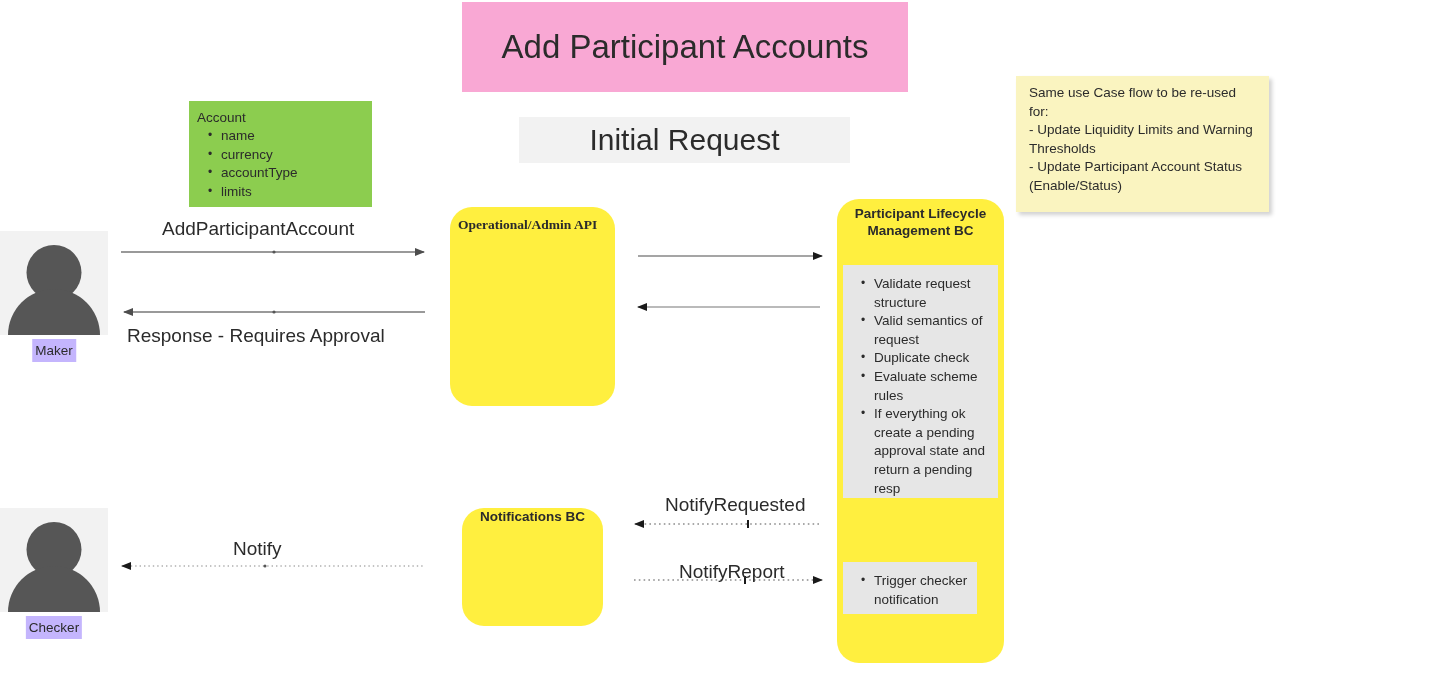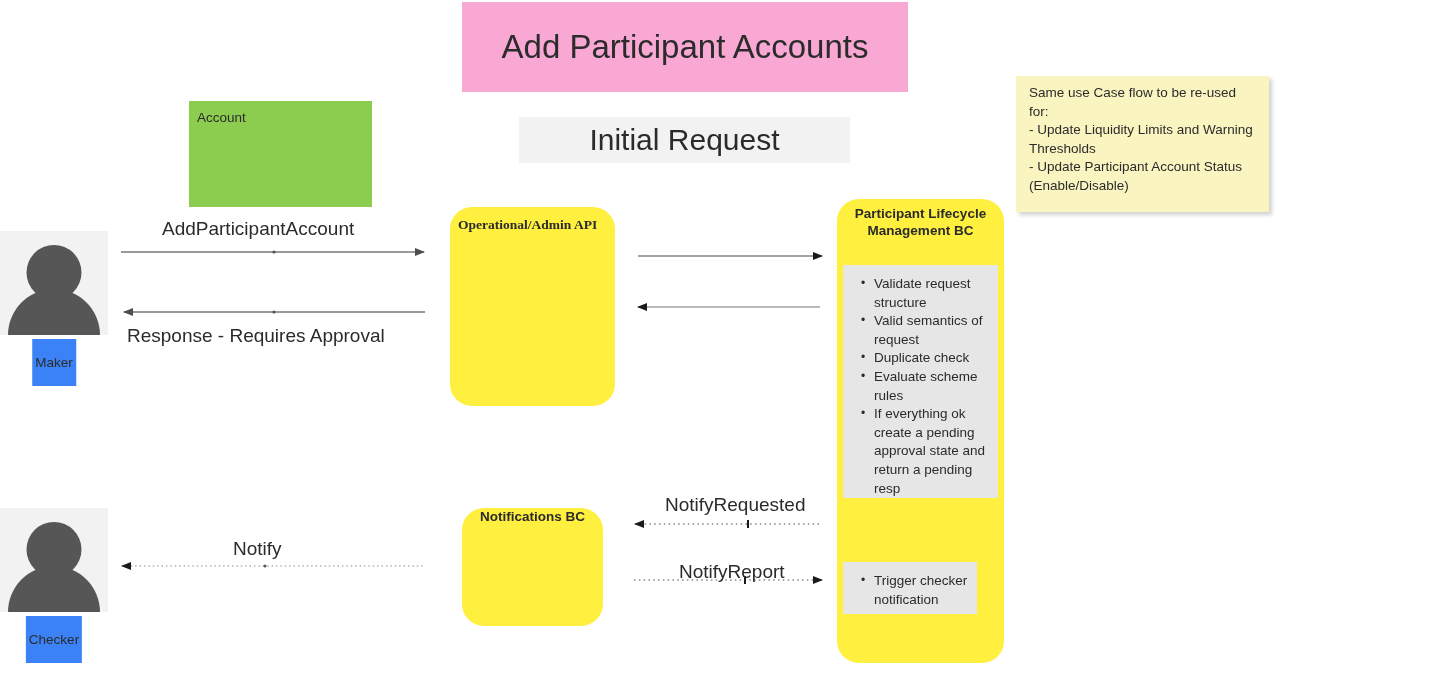--- a/index.html
+++ b/index.html
@@ -166,23 +166,23 @@
     width: 92px; height: 46px;
     background: #565656;
     border-top-left-radius: 46px 46px;
     border-top-right-radius: 46px 46px;
   }
   .actor-name {
     margin-top: 4px;
     text-align: center;
     font-size: 13.5px;
     color: #2b2b2b;
-    background: #3b82f6;
+    background: #c4b5fd;
     display: inline-block;
-    padding: 16px 3px;
+    padding: 4px 3px;
     position: relative;
     left: 50%;
     transform: translateX(-50%);
   }
 
   
   .arrow-svg { position: absolute; overflow: visible; }
 
   .msg-label {
     position: absolute;
@@ -194,25 +194,31 @@
 </head>
 <body>
 
 <div class="canvas">
 
   <div class="abs" id="main-title">Add Participant Accounts</div>
   <div class="abs" id="sub-title">Initial Request</div>
 
   <div class="abs" id="account-entity">
     <div class="ent-title">Account</div>
+    <ul>
+      <li>name</li>
+      <li>currency</li>
+      <li>accountType</li>
+      <li>limits</li>
+    </ul>
   </div>
 
   <div class="abs" id="sticky-note">Same use Case flow to be re-used for:
 - Update Liquidity Limits and Warning Thresholds
-- Update Participant Account Status (Enable/Disable)</div>
+- Update Participant Account Status (Enable/Status)</div>
 
   <div class="abs yellow-box" id="api-box"></div>
   <div class="box-label" id="api-label">Operational/Admin API</div>
 
   <div class="abs yellow-box" id="notifications-box"></div>
   <div class="box-label" id="notifications-label">Notifications BC</div>
 
   <div class="abs yellow-box" id="plm-box"></div>
   <div class="box-label" id="plm-label">Participant Lifecycle Management BC</div>
 

